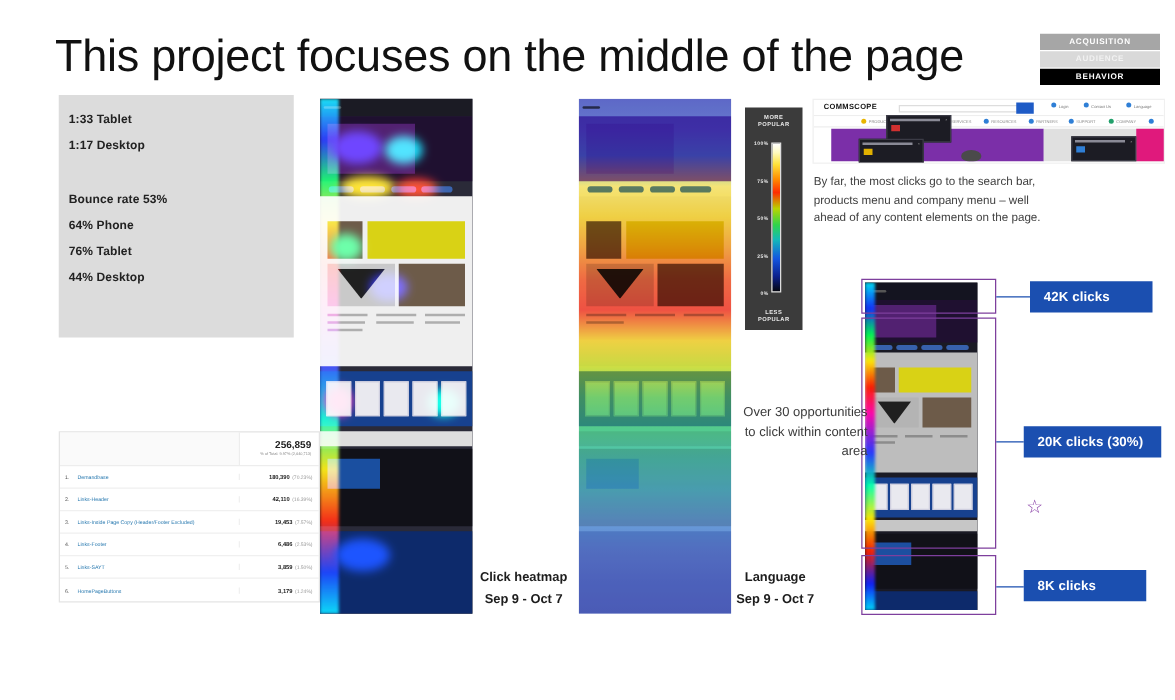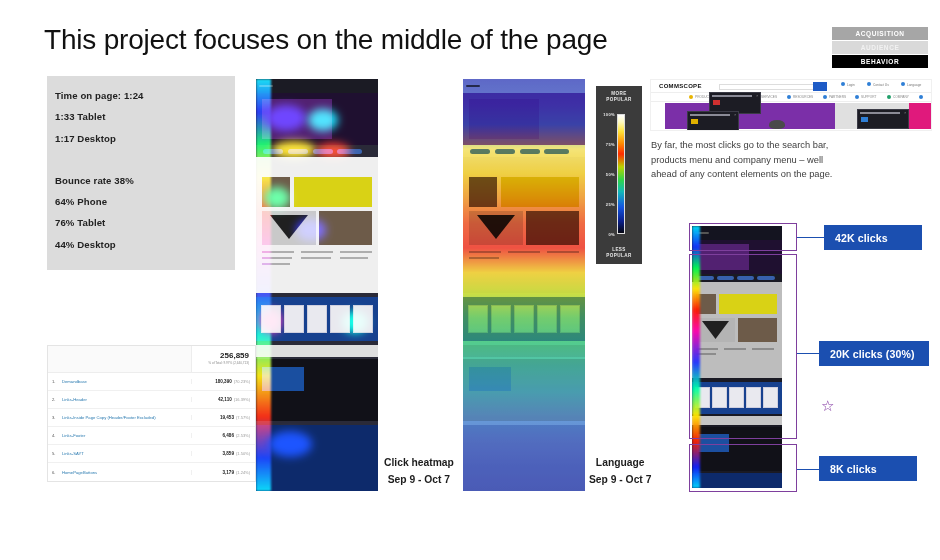--- a/index.html
+++ b/index.html
@@ -10,21 +10,21 @@
     font-family: "Liberation Sans", sans-serif;
     color: #000;
     overflow: hidden;
     position: relative;
   }
   .slide { position:absolute; inset:0; }
 
   
   .slide-title {
     position:absolute; left:44px; top:24px;
-    font-size:28px; font-weight:400; letter-spacing:-0.2px;
+    font-size:36px; font-weight:400; letter-spacing:-0.2px;
     color:#111; white-space:nowrap;
   }
 
   
   .nav-legend { position:absolute; left:832px; top:27px; width:96px; }
   .nav-legend .nav-item {
     height:13px; line-height:13px; text-align:center;
     font-size:6.5px; letter-spacing:0.6px; font-weight:700;
     margin-bottom:1px;
   }
@@ -197,25 +197,24 @@
 
   <div class="slide-title">This project focuses on the middle of the page</div>
 
   <div class="nav-legend">
     <div class="nav-item nav-acq">ACQUISITION</div>
     <div class="nav-item nav-aud">AUDIENCE</div>
     <div class="nav-item nav-beh">BEHAVIOR</div>
   </div>
 
   <div class="stats-panel">
-    <div class="line">Time on page: 1:24</div>
     <div class="line">1:33 Tablet</div>
     <div class="line">1:17 Desktop</div>
     <div class="gap"></div>
-    <div class="line">Bounce rate 38%</div>
+    <div class="line">Bounce rate 53%</div>
     <div class="line">64% Phone</div>
     <div class="line">76% Tablet</div>
     <div class="line">44% Desktop</div>
   </div>
 
   <div class="ga-table">
     <div class="ga-head">
       <div class="hl"></div>
       <div class="hr">
         <div class="ga-total">256,859</div>
@@ -454,20 +453,21 @@
       <div class="m-blue" style="left:5px; top:208px; width:32px; height:18px; background:#1c4fa0;"></div>
       <div class="m-deepblue" style="left:0; right:0; top:247px; bottom:0;"></div>
     </div>
     <div class="heat-left" style="width:9%;"></div>
   </div>
 
   <div class="pbox" style="left:689px; top:223px; width:108px; height:28px;"></div>
   <div class="pbox" style="left:689px; top:254px; width:108px; height:185px;"></div>
   <div class="pbox" style="left:689px; top:444px; width:108px; height:48px;"></div>
 
+  <div class="note-center">Over 30 opportunities to click within content area</div>
 
   <div class="leader" style="left:797px; top:237px; width:27px;"></div>
   <div class="chip" style="left:824px; top:225px; width:98px; height:25px;">42K clicks</div>
 
   <div class="leader" style="left:797px; top:353px; width:22px;"></div>
   <div class="chip" style="left:819px; top:341px; width:110px; height:25px;">20K clicks (30%)</div>
 
   <div class="leader" style="left:797px; top:469px; width:22px;"></div>
   <div class="chip" style="left:819px; top:456px; width:98px; height:25px;">8K clicks</div>
 

